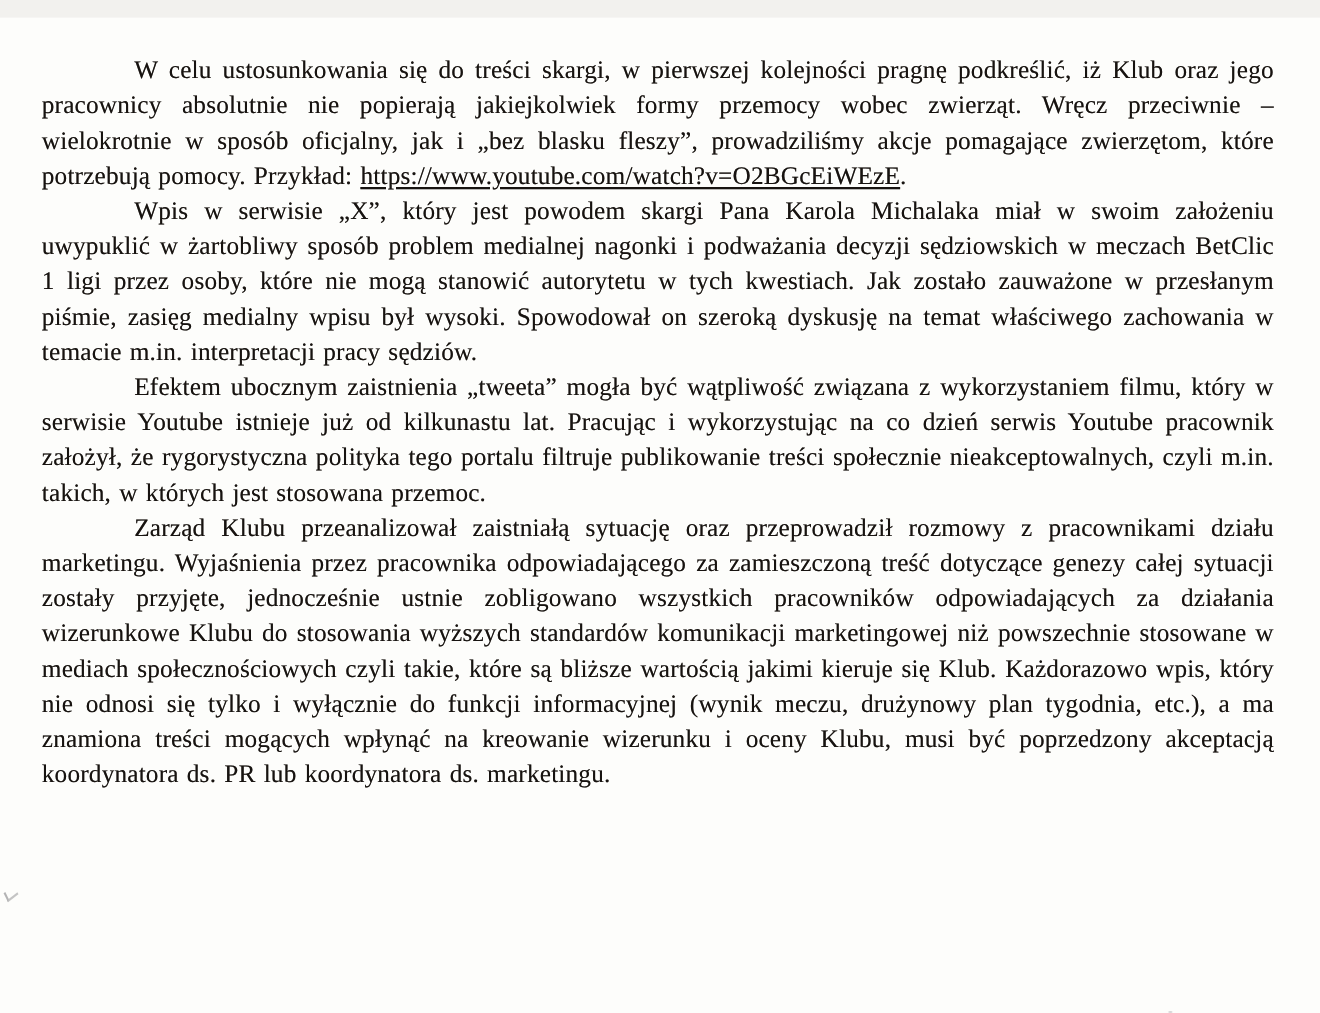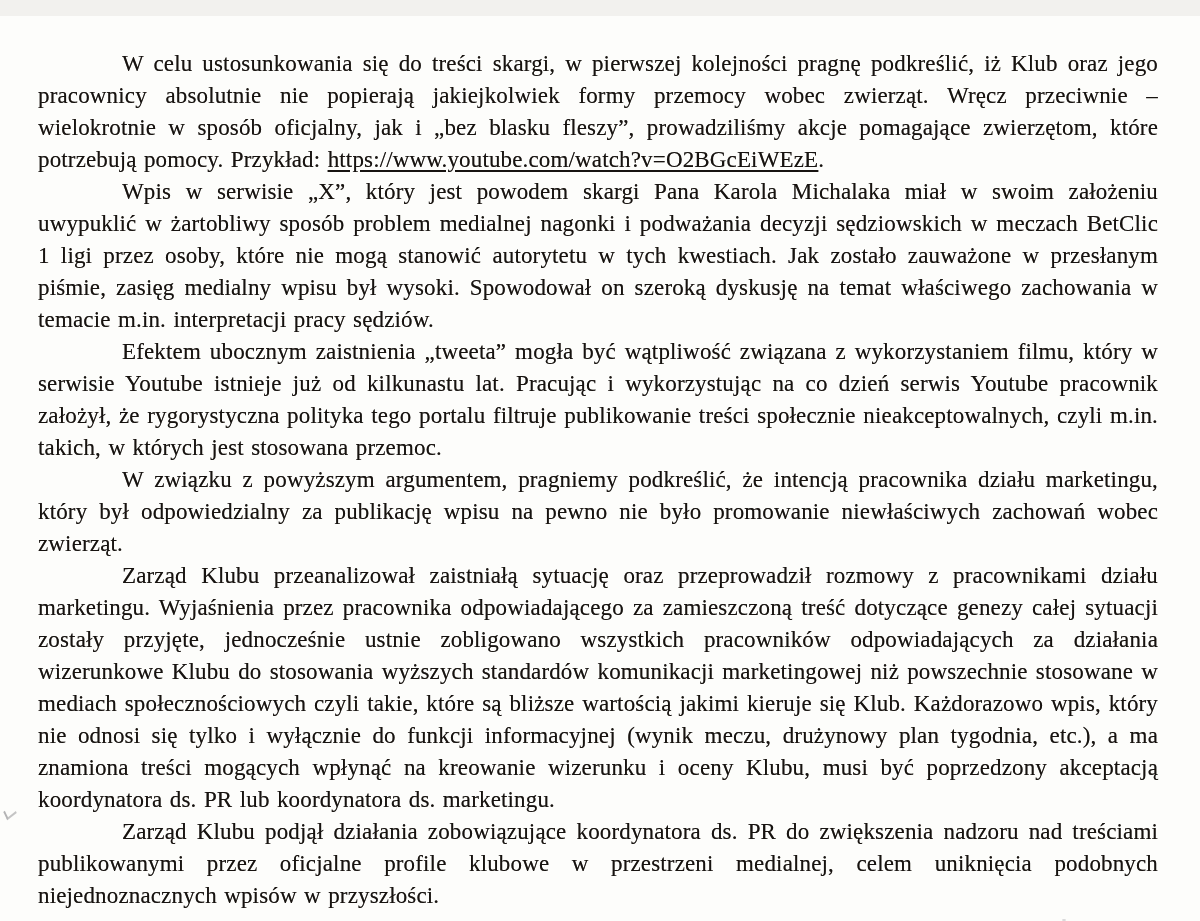--- a/index.html
+++ b/index.html
@@ -82,25 +82,23 @@
 
 <div class="page">
   <div class="text-block">
 
     <p><span>W celu ustosunkowania się do treści skargi, w pierwszej kolejności pragnę podkreślić, iż Klub oraz jego pracownicy absolutnie nie popierają jakiejkolwiek formy przemocy wobec zwierząt. Wręcz przeciwnie – wielokrotnie w sposób oficjalny, jak i „bez blasku fleszy”, prowadziliśmy akcje pomagające zwierzętom, które potrzebują pomocy. Przykład: </span><a class="doc-link">https://www.youtube.com/watch?v=O2BGcEiWEzE</a><span>.</span></p>
 
     <p>Wpis w serwisie „X”, który jest powodem skargi Pana Karola Michalaka miał w swoim założeniu uwypuklić w żartobliwy sposób problem medialnej nagonki i podważania decyzji sędziowskich w meczach BetClic 1 ligi przez osoby, które nie mogą stanowić autorytetu w tych kwestiach. Jak zostało zauważone w przesłanym piśmie, zasięg medialny wpisu był wysoki. Spowodował on szeroką dyskusję na temat właściwego zachowania w temacie m.in. interpretacji pracy sędziów.</p>
 
     <p>Efektem ubocznym zaistnienia „tweeta” mogła być wątpliwość związana z wykorzystaniem filmu, który w serwisie Youtube istnieje już od kilkunastu lat. Pracując i wykorzystując na co dzień serwis Youtube pracownik założył, że rygorystyczna polityka tego portalu filtruje publikowanie treści społecznie nieakceptowalnych, czyli m.in. takich, w których jest stosowana przemoc.</p>
 
-    <p>W związku z powyższym argumentem, pragniemy podkreślić, że intencją pracownika działu marketingu, który był odpowiedzialny za publikację wpisu na pewno nie było promowanie niewłaściwych zachowań wobec zwierząt.</p>
 
     <p>Zarząd Klubu przeanalizował zaistniałą sytuację oraz przeprowadził rozmowy z pracownikami działu marketingu. Wyjaśnienia przez pracownika odpowiadającego za zamieszczoną treść dotyczące genezy całej sytuacji zostały przyjęte, jednocześnie ustnie zobligowano wszystkich pracowników odpowiadających za działania wizerunkowe Klubu do stosowania wyższych standardów komunikacji marketingowej niż powszechnie stosowane w mediach społecznościowych czyli takie, które są bliższe wartością jakimi kieruje się Klub. Każdorazowo wpis, który nie odnosi się tylko i wyłącznie do funkcji informacyjnej (wynik meczu, drużynowy plan tygodnia, etc.), a ma znamiona treści mogących wpłynąć na kreowanie wizerunku i oceny Klubu, musi być poprzedzony akceptacją koordynatora ds. PR lub koordynatora ds. marketingu.</p>
 
-    <p>Zarząd Klubu podjął działania zobowiązujące koordynatora ds. PR do zwiększenia nadzoru nad treściami publikowanymi przez oficjalne profile klubowe w przestrzeni medialnej, celem uniknięcia podobnych niejednoznacznych wpisów w przyszłości.</p>
 
   </div>
 
   <div class="artifact artifact-check"></div>
   <div class="artifact artifact-speck-1"></div>
   <div class="artifact artifact-speck-2"></div>
   <div class="artifact artifact-speck-3"></div>
 </div>
 
 </body></html>

